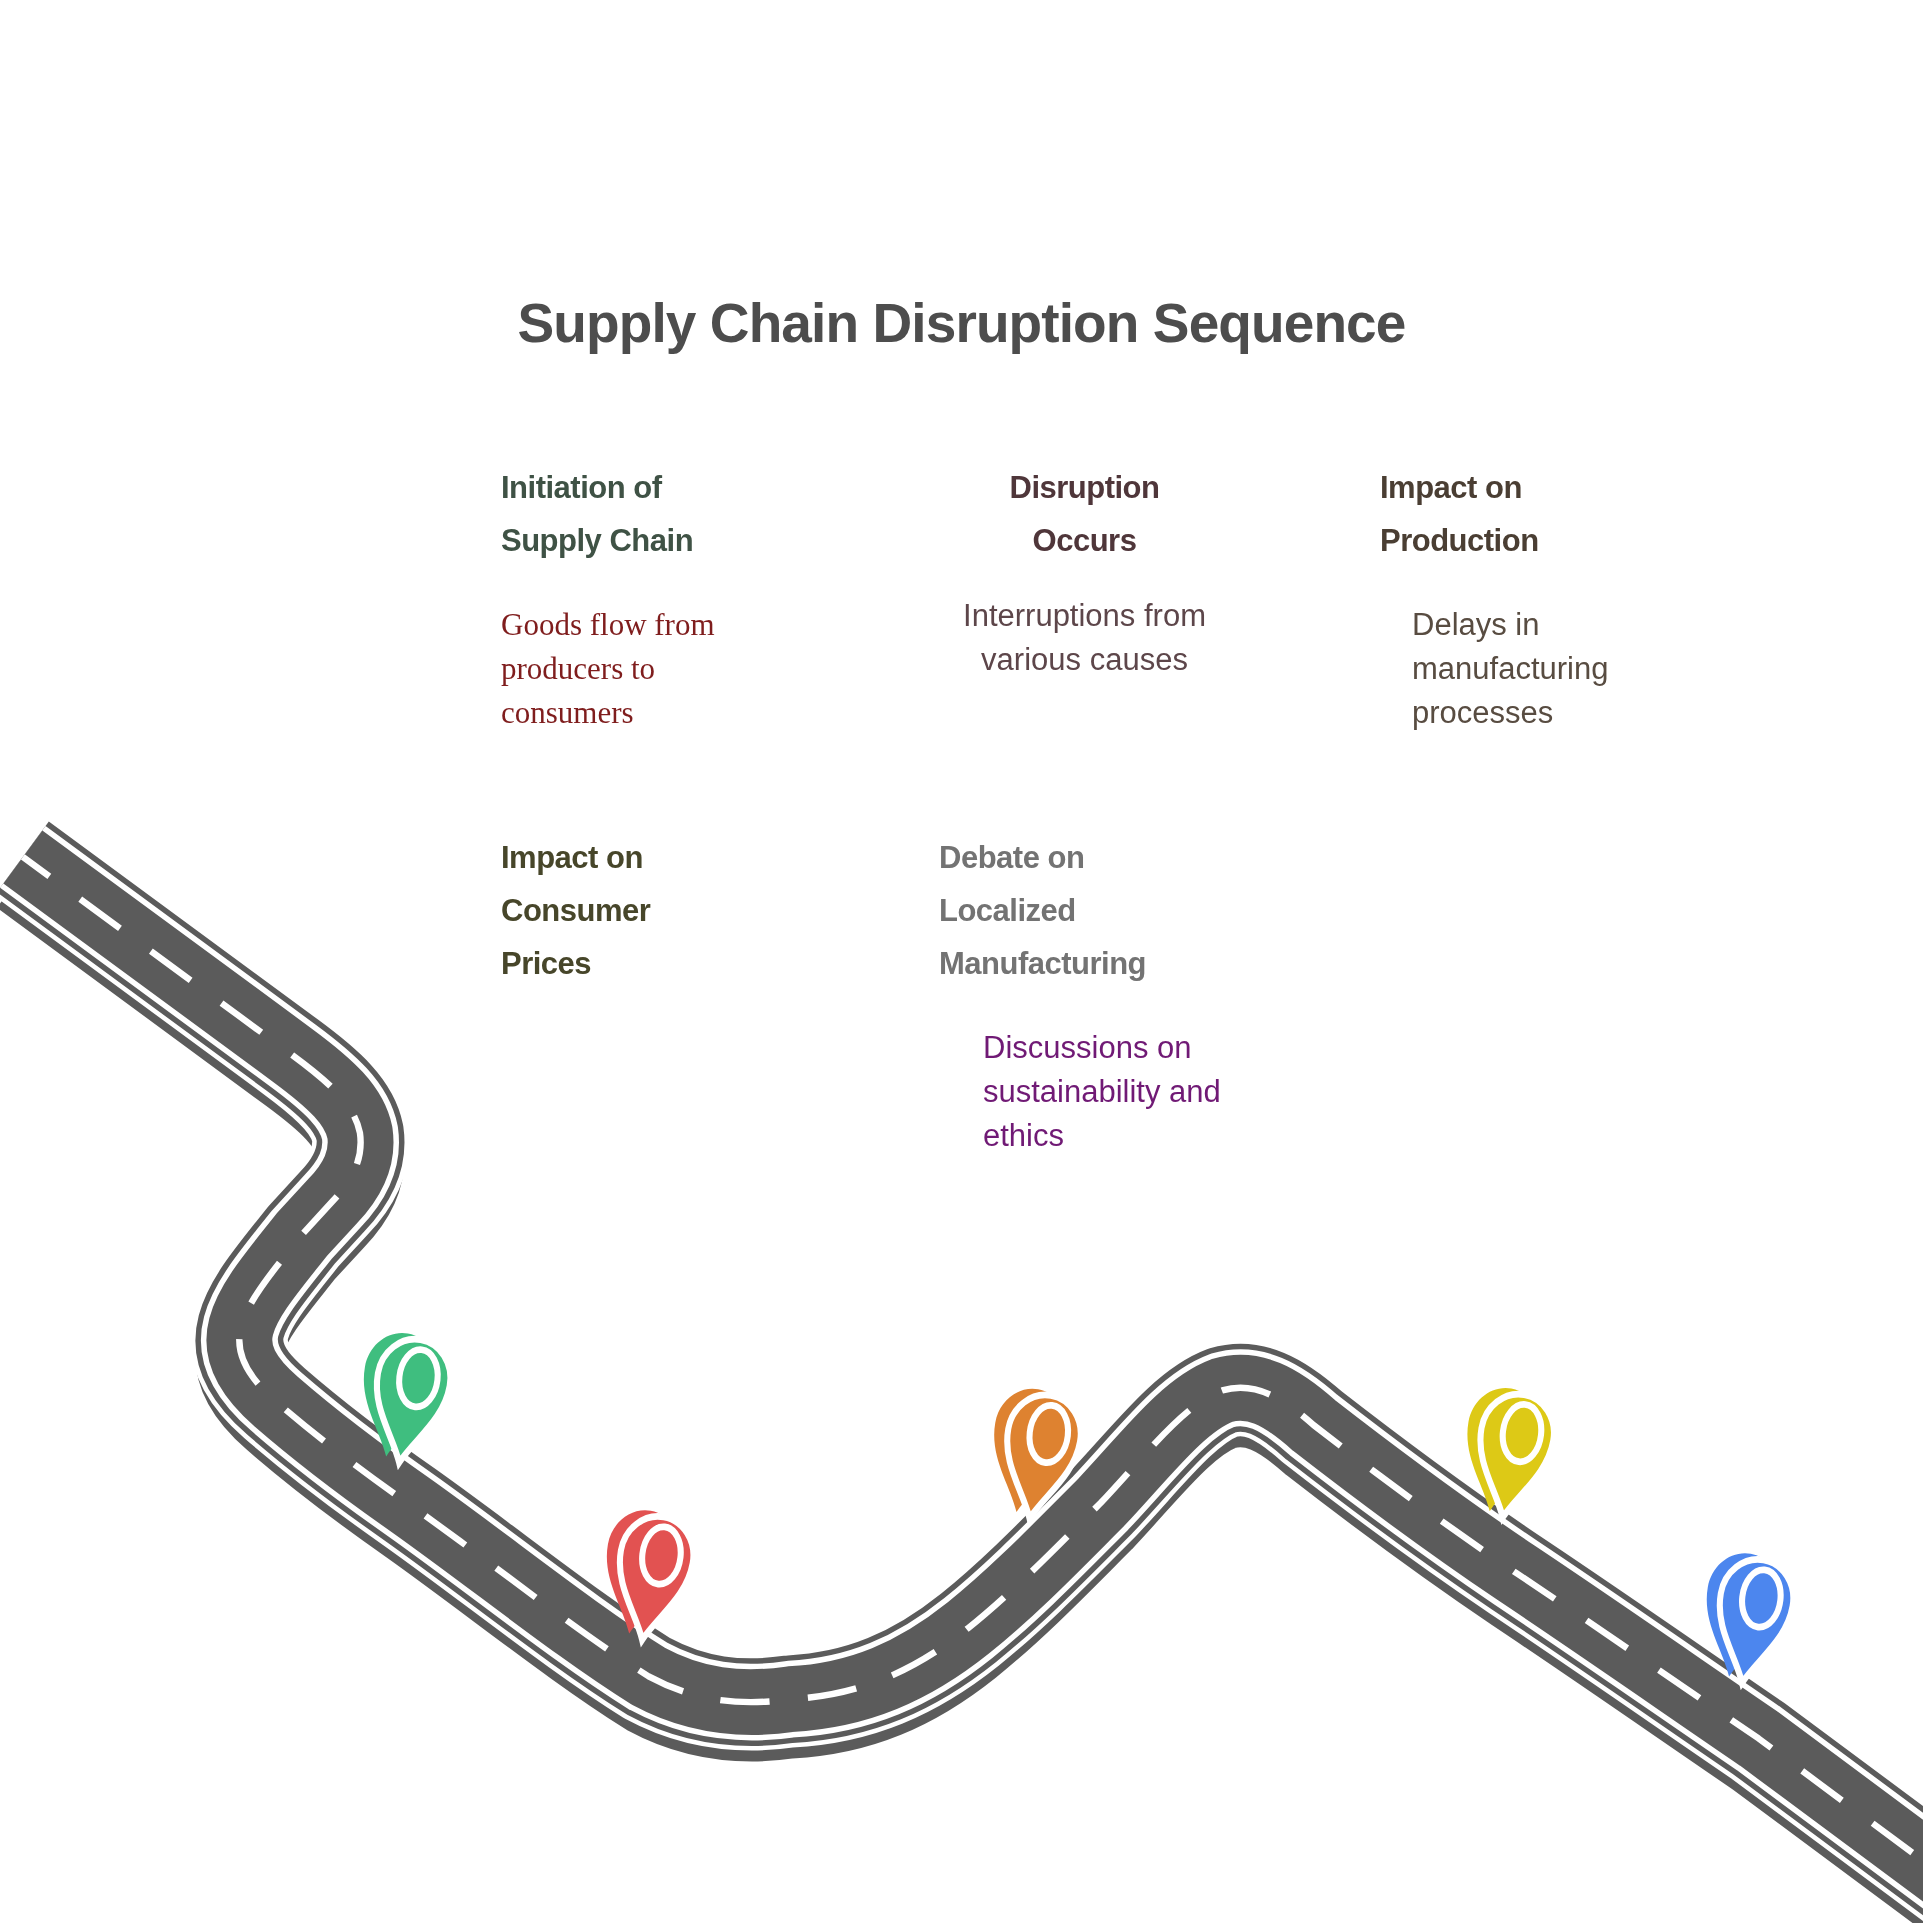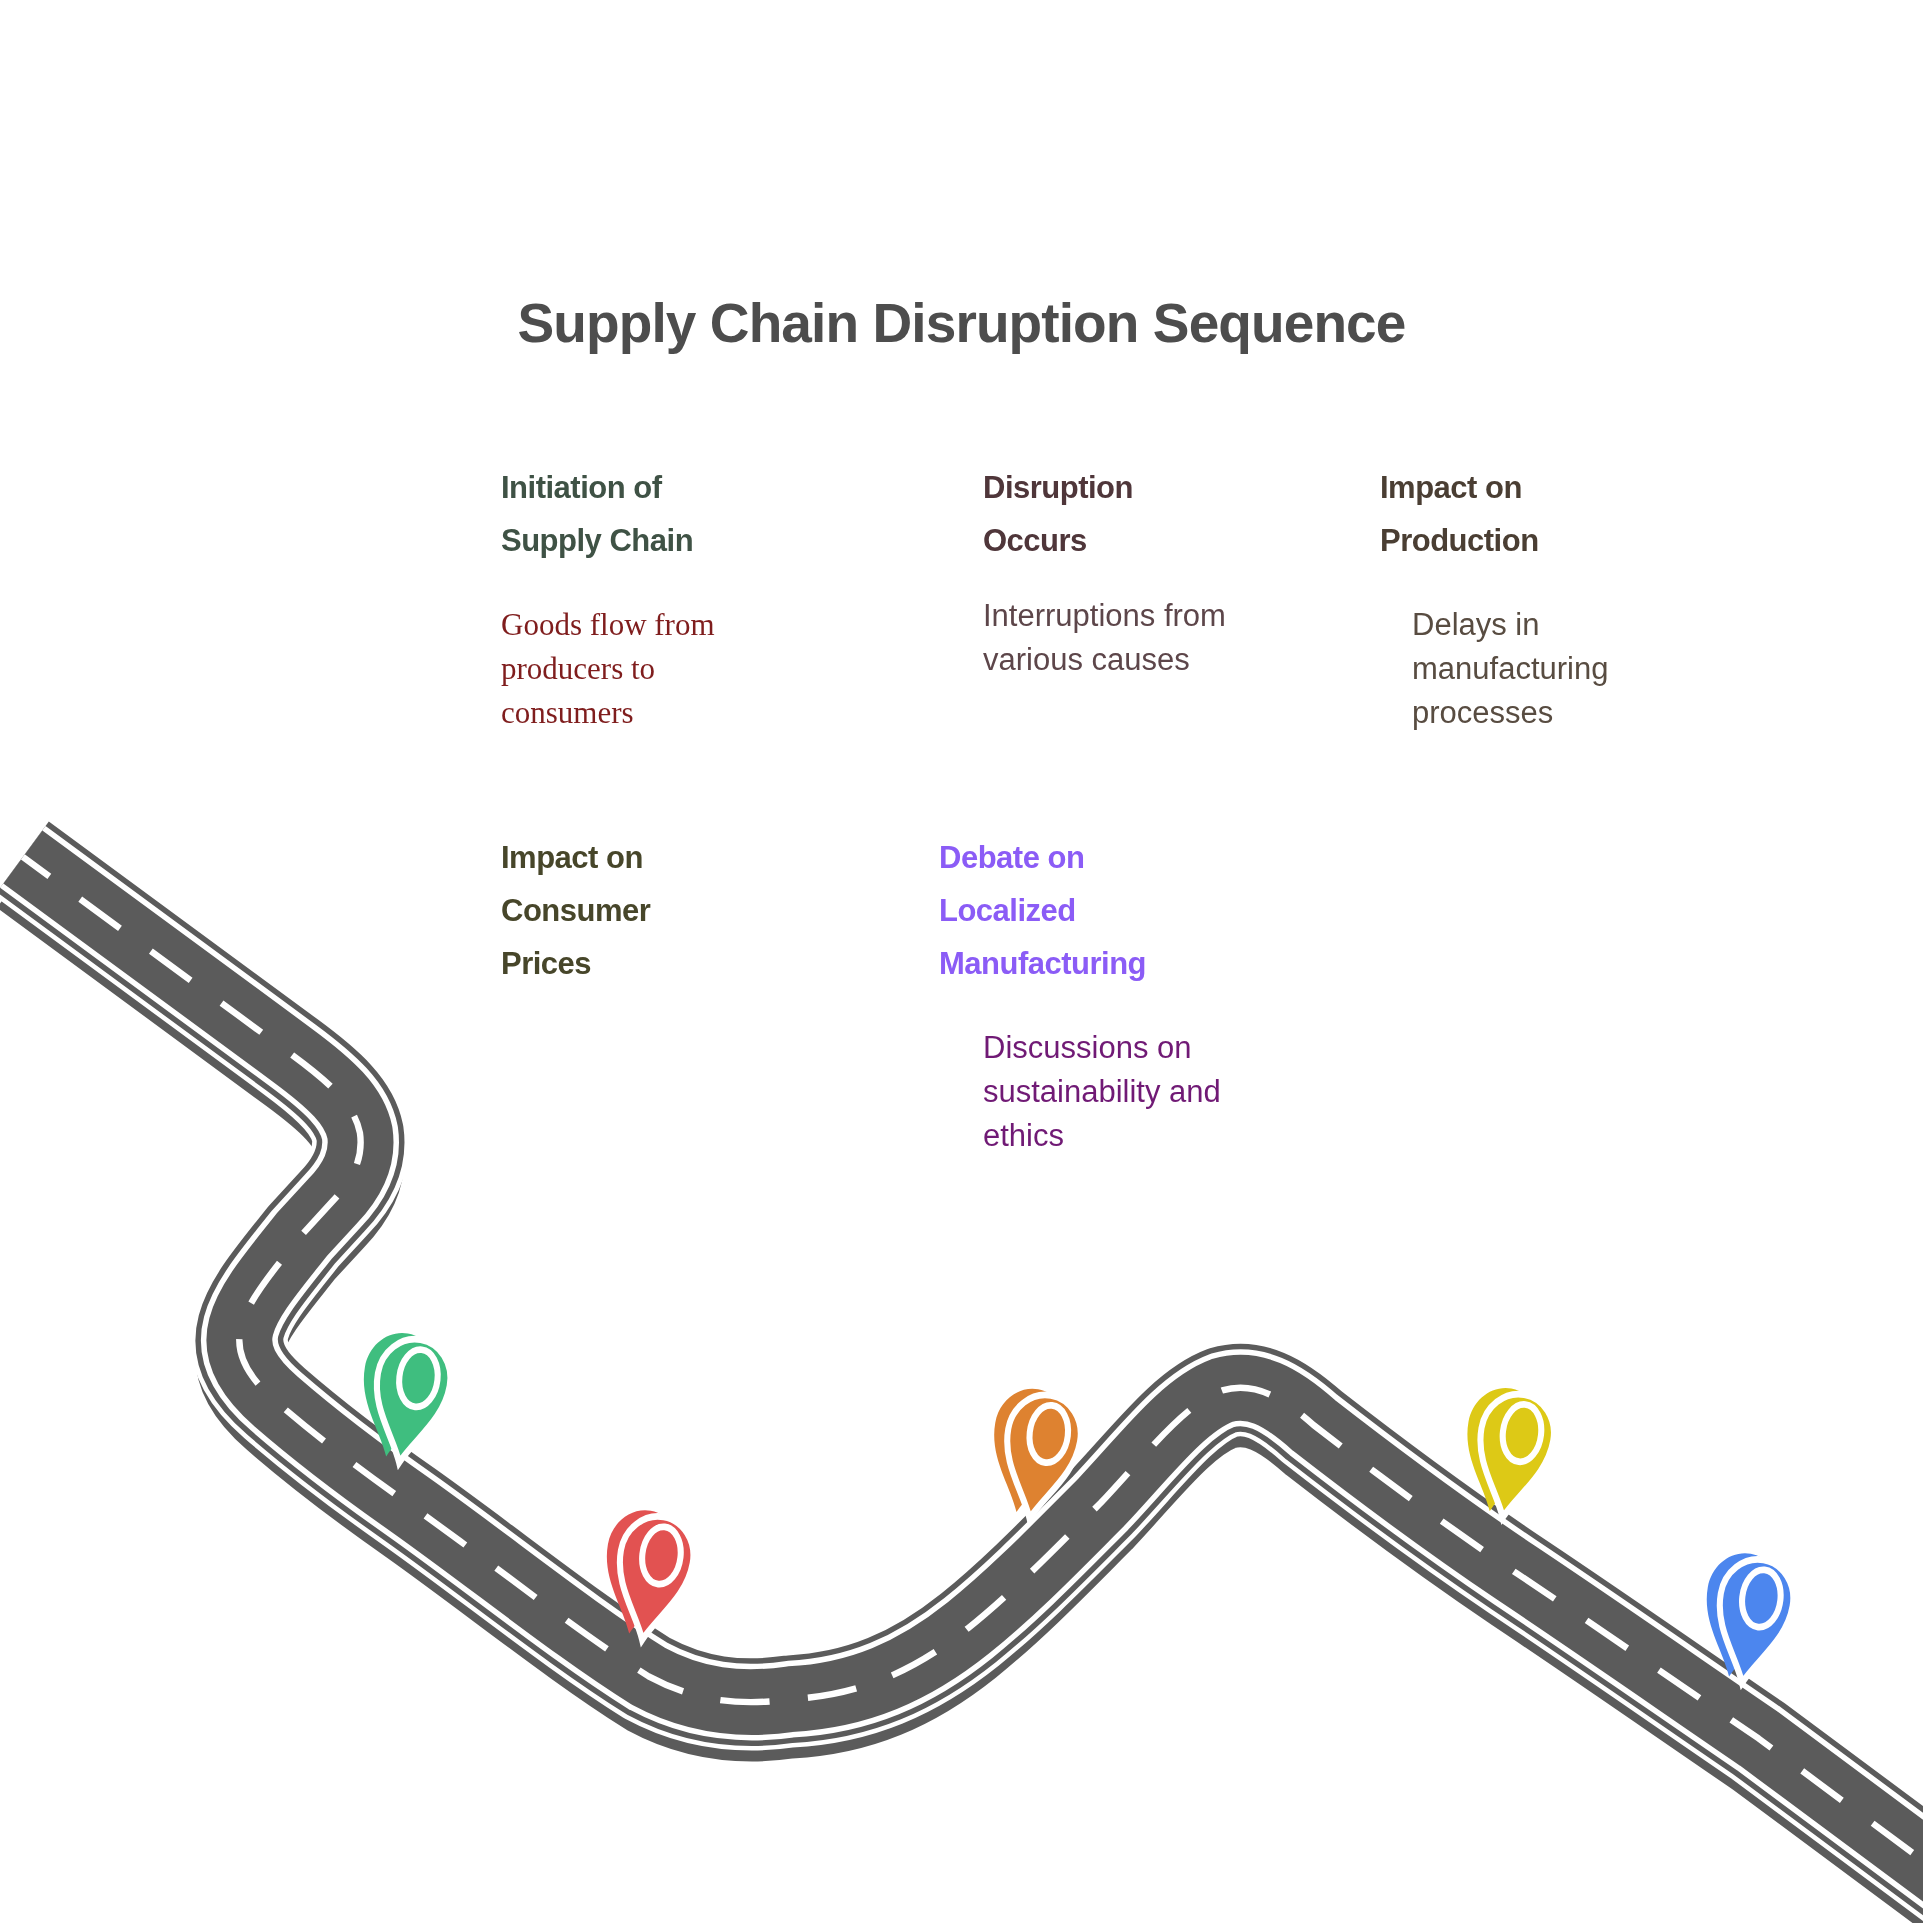--- a/index.html
+++ b/index.html
@@ -22,21 +22,21 @@
     margin:0;
     font-size:31px;font-weight:700;line-height:53px;letter-spacing:-0.5px;
     white-space:pre-line;
   }
   .step p{
     margin:36px 0 0 0;
     font-size:31px;font-weight:400;line-height:44px;
     white-space:pre-line;
   }
   .step-0{left:501px;top:461px;}
-  .step-1{left:983px;top:461px;}
+  .step-1{left:920px;top:461px;text-align:center;}
   .step-2{left:1380px;top:461px;}
   .step-3{left:501px;top:831px;}
   .step-4{left:939px;top:831px;}
   .road-svg{position:absolute;left:0;top:0;}
   .rw{fill:none;stroke-linejoin:round;stroke-linecap:butt;}
   :root{--road:#5b5b5b;--line:#ffffff;}
 </style>
 </head>
 <body>
 
@@ -133,21 +133,21 @@
 processes</p>
   </div>
 
   <div class="step step-3">
     <h2 style="color: rgb(71, 70, 42);">Impact on
 Consumer
 Prices</h2>
   </div>
 
   <div class="step step-4">
-    <h2 style="color: #8b5cf6;">Debate on
+    <h2 style="color: #737373;">Debate on
 Localized
 Manufacturing</h2>
     <p style="color: #701a75; margin-left: 44px;">Discussions on
 sustainability and
 ethics</p>
   </div>
 
 </div>
 
 

